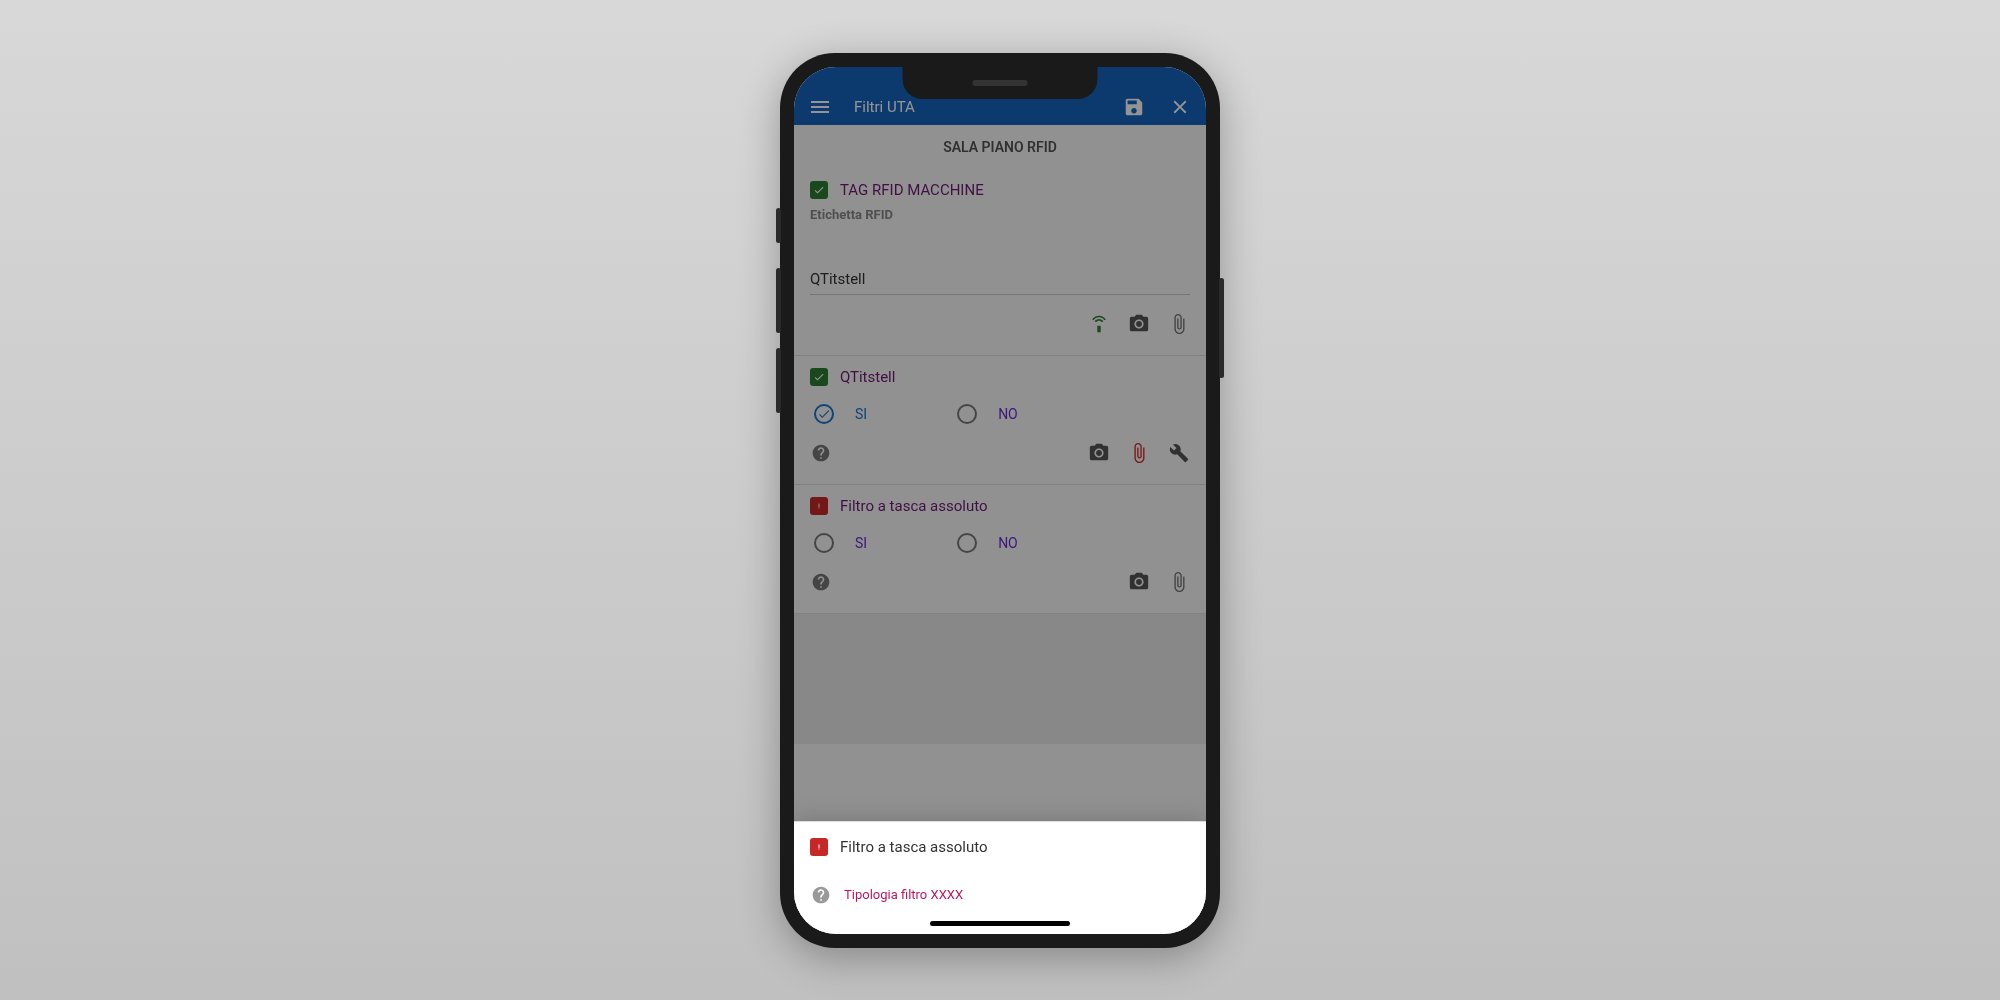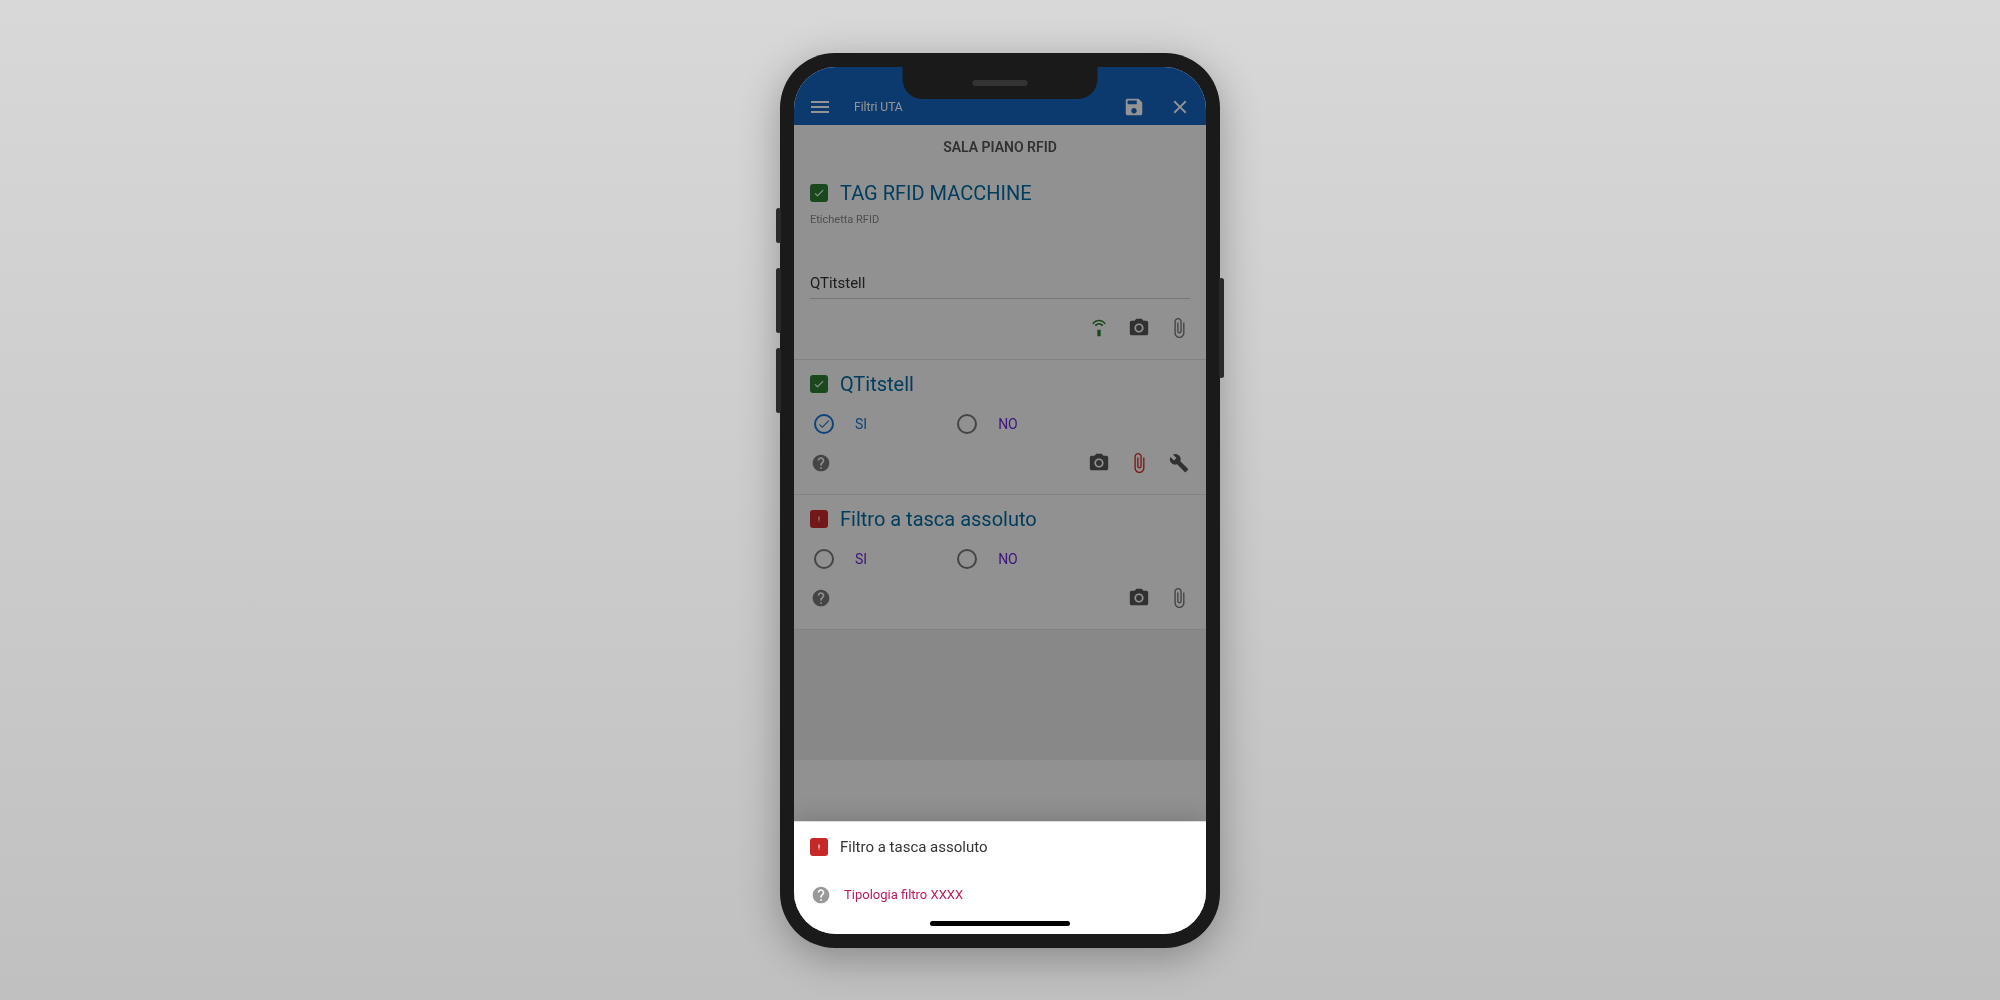--- a/index.html
+++ b/index.html
@@ -14,35 +14,35 @@
     
     .phone-screen { width: 100%; height: 100%; background: #fff; border-radius: 42px; overflow: hidden; position: relative; }
     .notch { position: absolute; top: 0; left: 50%; transform: translateX(-50%); width: 195px; height: 32px; background: #1a1a1a; border-radius: 0 0 20px 20px; z-index: 100; display: flex; justify-content: center; align-items: center; }
     .speaker { width: 55px; height: 6px; background: #333; border-radius: 3px; }
     .home-indicator { position: absolute; bottom: 8px; left: 50%; transform: translateX(-50%); width: 140px; height: 5px; background: #000; border-radius: 3px; z-index: 100; }
     
     .app-container { width: 100%; height: 100%; position: relative; }
     .dim-overlay { position: absolute; inset: 0; background: rgba(0,0,0,0.42); z-index: 50; pointer-events: none; }
     
     .appbar { height: 58px; background: #1565c0; display: flex; align-items: center; padding: 22px 14px 0 14px; gap: 22px; color: #fff; }
-    .appbar-title { flex: 1; font-size: 12px; font-weight: 400; }
+    .appbar-title { flex: 1; font-size: 15px; font-weight: 400; }
     .appbar-icon { width: 24px; height: 24px; display: flex; align-items: center; justify-content: center; cursor: pointer; }
     
     .subtitle { text-align: center; padding: 14px 0; font-size: 14px; font-weight: 600; color: #555; background: #fafafa; }
     
     .content { background: #fafafa; height: calc(100% - 58px); overflow: hidden; }
     .section { padding: 12px 16px; border-bottom: 1px solid #e0e0e0; background: #fafafa; }
     .section-header { display: flex; align-items: center; gap: 12px; margin-bottom: 8px; }
     .status-badge { width: 18px; height: 18px; border-radius: 3px; display: flex; align-items: center; justify-content: center; flex-shrink: 0; }
     .status-badge.green { background: #2e7d32; }
     .status-badge.red { background: #c62828; }
     .status-badge svg { width: 12px; height: 12px; fill: #fff; }
-    .section-title { font-size: 20px; color: #0369a1; }
-    
-    .field-label { font-size: 11px; color: #888; margin-bottom: 2px; }
+    .section-title { font-size: 15px; color: #701a75; }
+    
+    .field-label { font-size: 13px; color: #888; margin-bottom: 2px; font-weight: bold; }
     .field-value { font-size: 15px; color: #333; padding-bottom: 6px; border-bottom: 1px solid #ccc; margin-bottom: 10px; margin-top: 48px; }
     
     .icon-row { display: flex; justify-content: flex-end; gap: 18px; align-items: center; padding: 8px 0; }
     .icon-row.split { justify-content: space-between; }
     .icon-row-right { display: flex; gap: 18px; align-items: center; }
     .icon-btn { width: 22px; height: 22px; display: flex; align-items: center; justify-content: center; cursor: pointer; }
     
     .radio-row { display: flex; gap: 90px; padding: 10px 4px; }
     .radio-opt { display: flex; align-items: center; gap: 21px; cursor: pointer; }
     .radio-circle { width: 20px; height: 20px; border: 2px solid #777; border-radius: 50%; display: flex; align-items: center; justify-content: center; }

